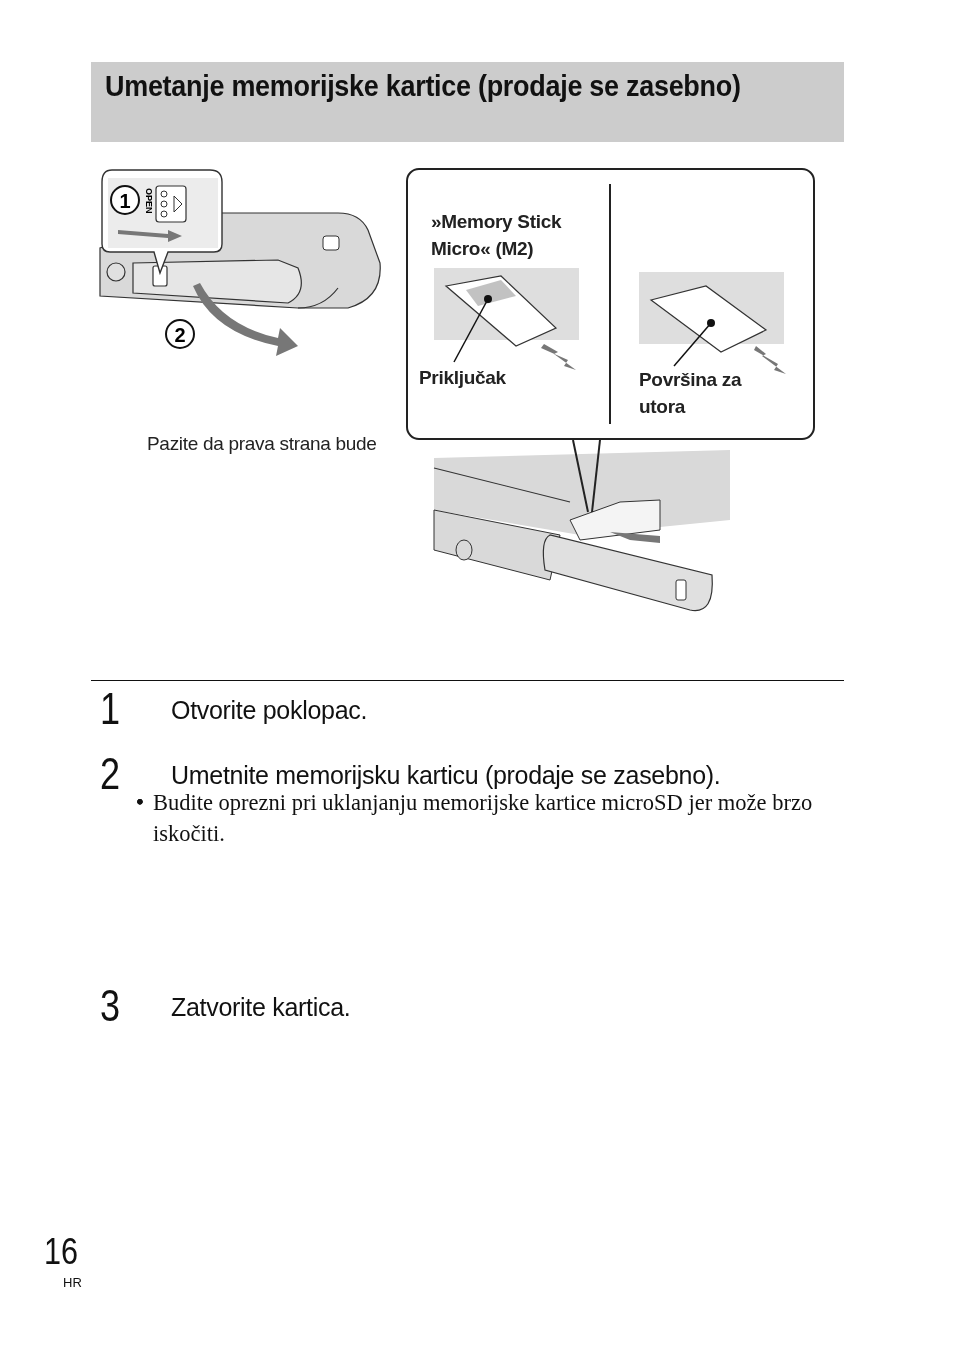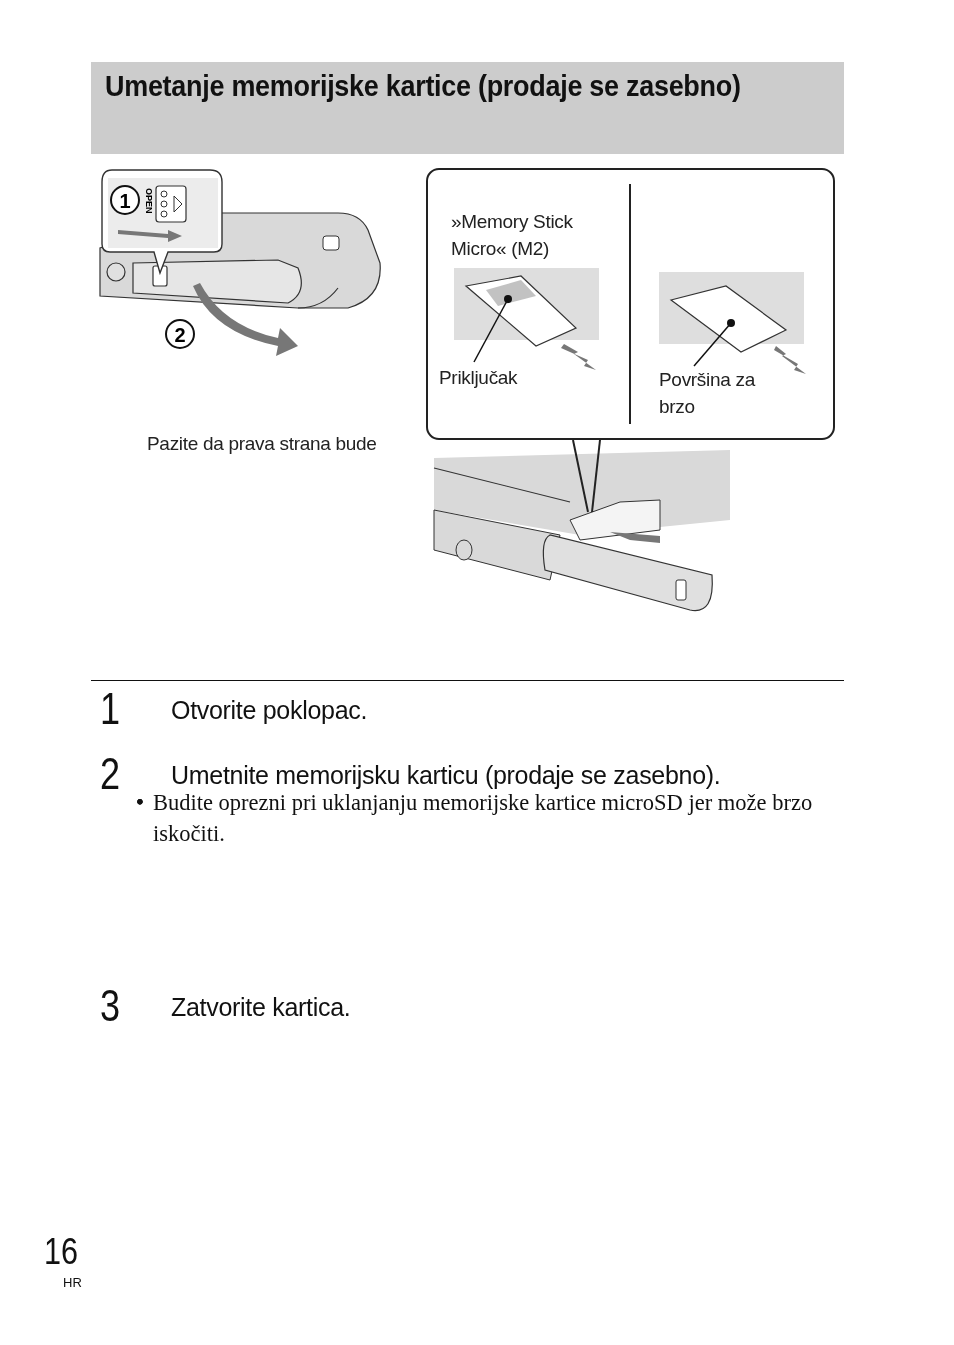--- a/index.html
+++ b/index.html
@@ -1,21 +1,21 @@
 <!DOCTYPE html>
 <html><head>
 <meta charset="utf-8">
 <style>
   html, body { margin: 0; padding: 0; background: #ffffff; }
   body { width: 954px; height: 1345px; position: relative; overflow: hidden; color: #111; }
   .sans { font-family: "Liberation Sans", "DejaVu Sans", sans-serif; }
   .serif { font-family: "Liberation Serif", "DejaVu Serif", serif; }
 
   .title-bar {
-    position: absolute; left: 91px; top: 62px; width: 753px; height: 92px;
+    position: absolute; left: 91px; top: 62px; width: 753px; height: 80px;
     background: #cccccc; box-sizing: border-box; padding: 8px 14px 0 14px;
   }
   .title-bar h1 {
     margin: 0; font-size: 29px; line-height: 33px; font-weight: bold; letter-spacing: -0.3px;
     transform: scaleX(0.93); transform-origin: left top; width: 790px;
   }
 
   .figure { position: absolute; }
   .abs { position: absolute; }
 
@@ -64,21 +64,21 @@
 
     <circle cx="27" cy="32" r="14" fill="#fff" stroke="#111" stroke-width="2"></circle>
     <text x="27" y="40" text-anchor="middle" font-family="Liberation Sans, sans-serif" font-size="20" font-weight="bold">1</text>
     <circle cx="82" cy="166" r="14" fill="#fff" stroke="#111" stroke-width="2"></circle>
     <text x="82" y="174" text-anchor="middle" font-family="Liberation Sans, sans-serif" font-size="20" font-weight="bold">2</text>
 
     <path d="M95 118 Q115 165 180 178 L178 188 L200 178 L182 160 L180 170 Q125 158 102 115 Z" fill="#777"></path>
   </svg>
 </div>
 
-<div class="figure" style="left:426px; top:168px; width:410px; height:274px;">
+<div class="figure" style="left:406px; top:168px; width:410px; height:274px;font-weight:bold;">
   <svg width="410" height="274" viewBox="0 0 410 274" style="position:absolute; left:0; top:0;">
     <rect x="1" y="1" width="407" height="270" rx="12" fill="#fff" stroke="#222" stroke-width="2"></rect>
     <line x1="204" y1="16" x2="204" y2="256" stroke="#222" stroke-width="2"></line>
 
     <rect x="28" y="100" width="145" height="72" fill="#dedede"></rect>
     <path d="M40 118 L95 108 L150 160 L110 178 Z" fill="#fff" stroke="#333" stroke-width="1.2"></path>
     <path d="M60 122 L95 112 L110 128 L72 138 Z" fill="#9a9a9a" opacity="0.6"></path>
     <circle cx="82" cy="131" r="4" fill="#111"></circle>
     <line x1="82" y1="131" x2="48" y2="194" stroke="#111" stroke-width="1.5"></line>
     <path d="M135 180 L162 192 L158 198 L170 202 L148 186 L152 184 L138 176 Z" fill="#777"></path>
@@ -89,21 +89,21 @@
     <line x1="305" y1="155" x2="268" y2="198" stroke="#111" stroke-width="1.5"></line>
     <path d="M348 182 L372 196 L368 202 L380 206 L356 188 L360 186 L350 178 Z" fill="#777"></path>
   </svg>
   <div class="abs sans callout-text" style="left:25px; top:40px;">
     <div>»Memory Stick</div>
     <div>Micro« (M2)</div>
   </div>
   <div class="abs sans callout-text" style="left:13px; top:196px;">Priključak</div>
   <div class="abs sans callout-text" style="left:233px; top:198px;">
     <div>Površina za</div>
-    <div>brzo</div>
+    <div>utora</div>
   </div>
 </div>
 
 <div class="figure" style="left:430px; top:440px; width:300px; height:180px;">
   <svg width="300" height="180" viewBox="0 0 300 180">
     <path d="M4 18 L300 10 L300 80 L150 95 L4 70 Z" fill="#d9d9d9"></path>
     <path d="M4 70 L4 110 L120 140 L130 95 Z" fill="#d9d9d9" stroke="#333" stroke-width="1"></path>
     <line x1="4" y1="28" x2="140" y2="62" stroke="#333" stroke-width="1.2"></line>
     <path d="M120 95 Q110 100 115 130 L260 170 Q285 175 282 135 Z" fill="#e0e0e0" stroke="#333" stroke-width="1.2"></path>
     <rect x="246" y="140" width="10" height="20" rx="2" fill="#fff" stroke="#333"></rect>

